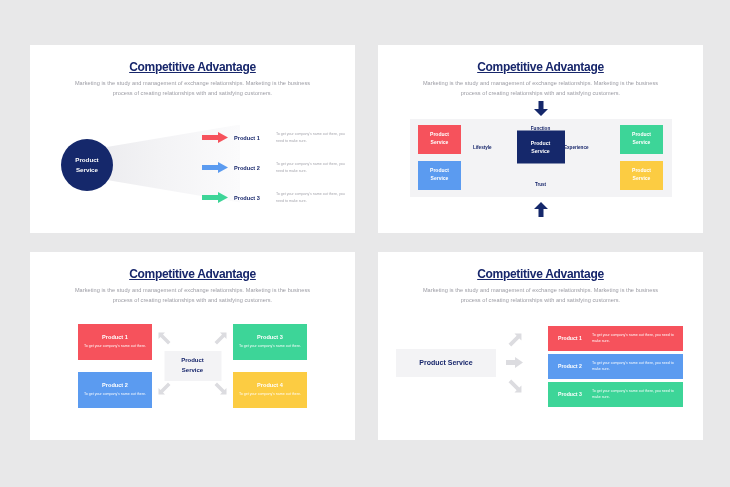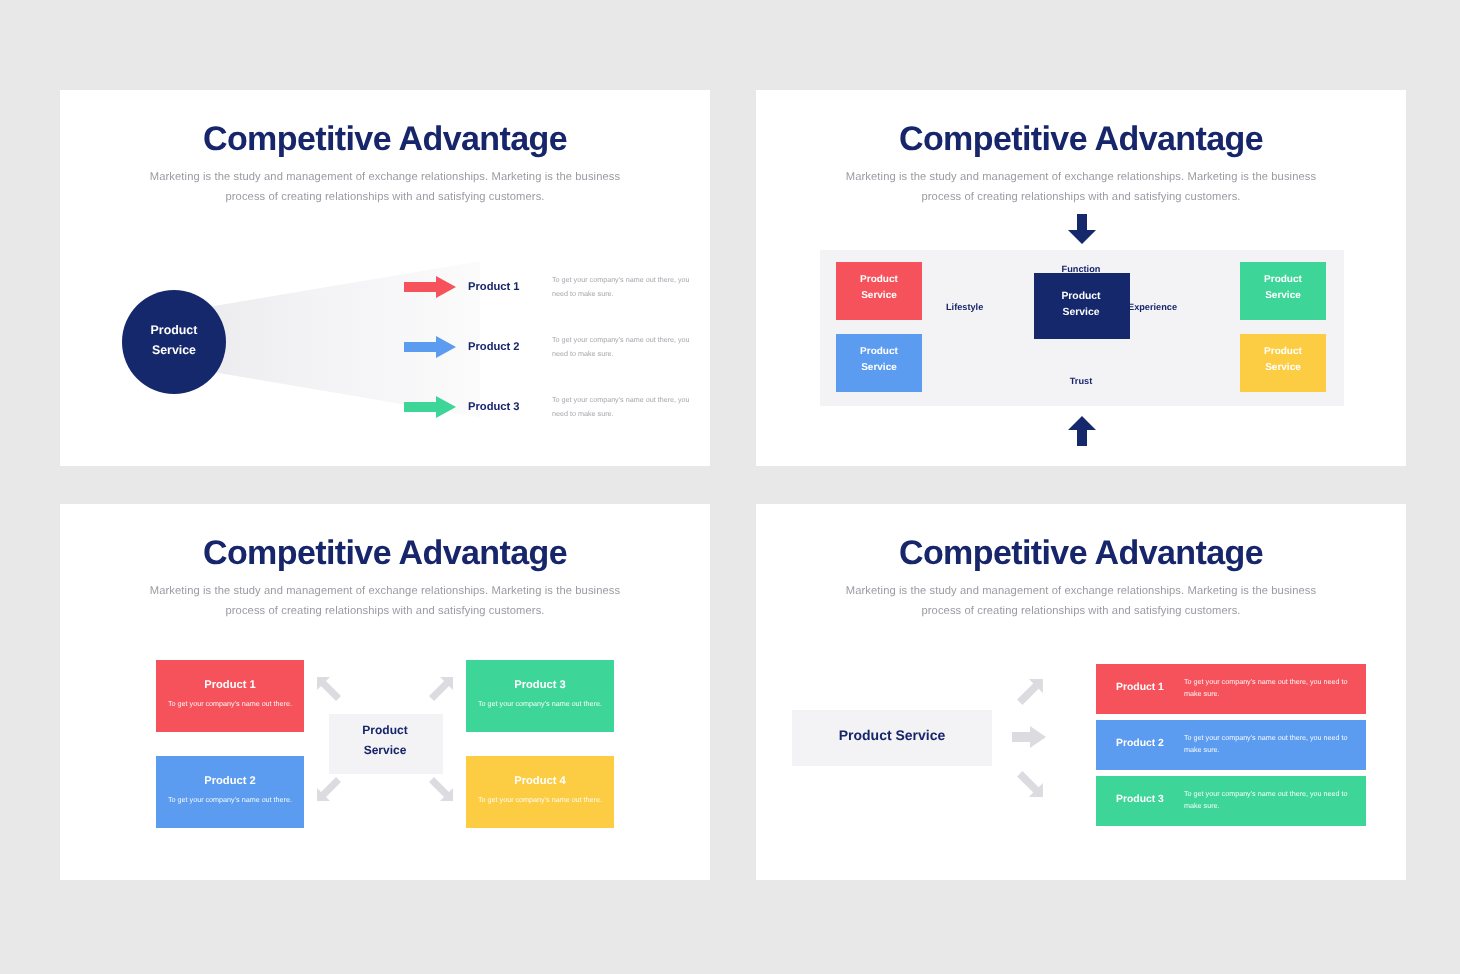--- a/index.html
+++ b/index.html
@@ -21,23 +21,24 @@
   }
   #slide1 { left: 30px;  top: 45px;  width: 325px; height: 188px; }
   #slide2 { left: 378px; top: 45px;  width: 325px; height: 188px; }
   #slide3 { left: 30px;  top: 252px; width: 325px; height: 188px; }
   #slide4 { left: 378px; top: 252px; width: 325px; height: 188px; }
 
   .title {
     text-align: center;
     color: #17266b;
     font-weight: bold;
-    font-size: 17px;
+    font-size: 12px;
     letter-spacing: -0.3px;
     margin-top: 15px;
+    text-decoration: underline;
   }
   .subtitle {
     text-align: center;
     color: #9b9ba3;
     font-size: 5.6px;
     line-height: 1.75;
     margin: 5px auto 0 auto;
     width: 246px;
     letter-spacing: 0.05px;
   }

